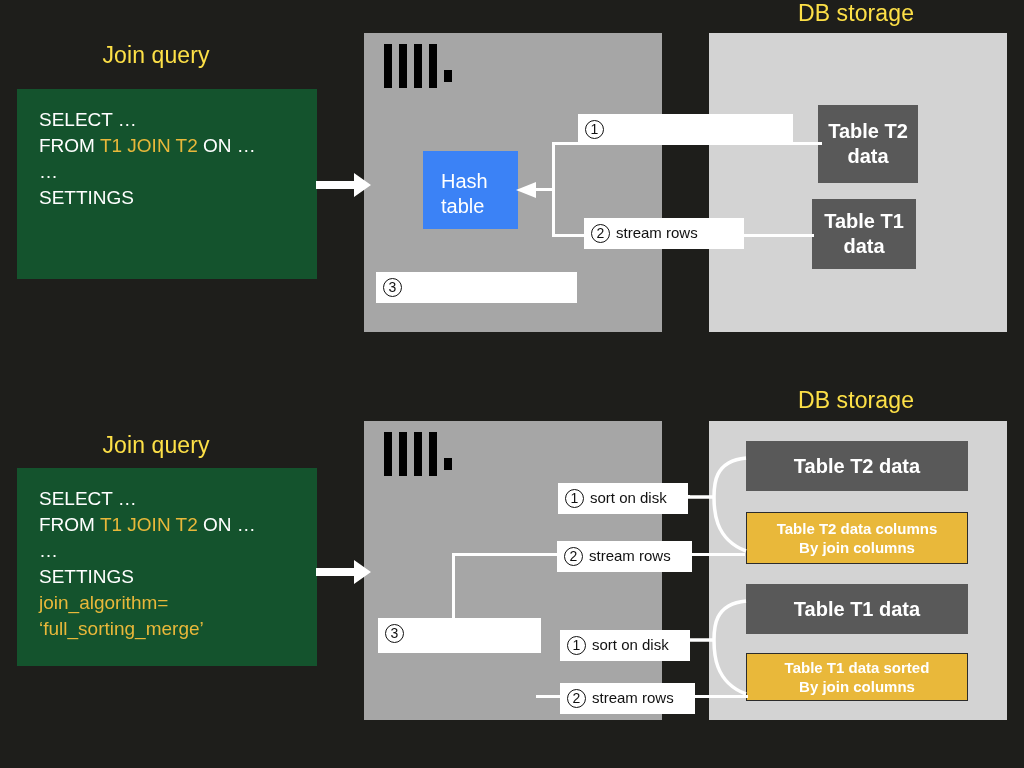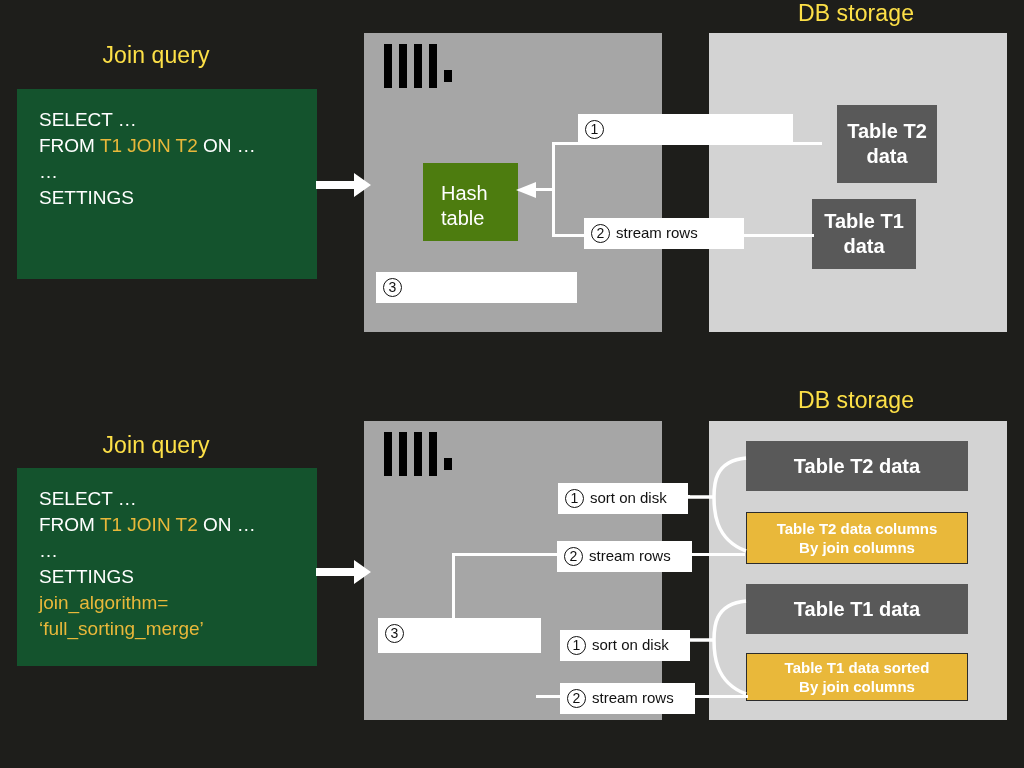--- a/index.html
+++ b/index.html
@@ -37,26 +37,25 @@
   }
   .storage-box {
     position: absolute;
     background: #d3d3d3;
   }
   .ch-logo { position: absolute; }
   .ch-bar { position: absolute; background: #000000; }
 
   .hash-table {
     position: absolute;
-    background: #4d7c0f;
+    background: #3b82f6;
     color: #ffffff;
     font-size: 20px;
     line-height: 25px;
     padding: 18px 0 0 18px;
-    margin-top: 12px;
   }
 
   .tbl-dark {
     position: absolute;
     background: #595959;
     color: #ffffff;
     font-weight: bold;
     display: flex;
     align-items: center;
     justify-content: center;
@@ -168,21 +167,21 @@
 
   <div class="callout" style="left:584px; top:218px; width:160px;">
     <span class="num">2</span>
     <span class="txt">stream rows</span>
   </div>
 
   <div class="callout" style="left:376px; top:272px; width:201px;">
     <span class="num">3</span>
   </div>
 
-  <div class="tbl-dark" style="left: 818px; top: 105px; width: 100px; height: 78px; font-size: 20px; white-space: pre-line; margin-left: 19px;">Table T2
+  <div class="tbl-dark" style="left: 818px; top: 105px; width: 100px; height: 78px; font-size: 20px; white-space: pre-line;">Table T2
 data</div>
   <div class="tbl-dark" style="left: 812px; top: 199px; width: 104px; height: 70px; font-size: 20px; white-space: pre-line;">Table T1
 data</div>
 
   <div class="section-title" style="left:56px; top:432px; width:200px;">Join query</div>
 
   <div class="section-title" style="left:756px; top:387px; width:200px;">DB storage</div>
 
   <div class="query-box" style="left:17px; top:468px; width:300px; height:198px;">
     <div class="qline">SELECT …</div>

